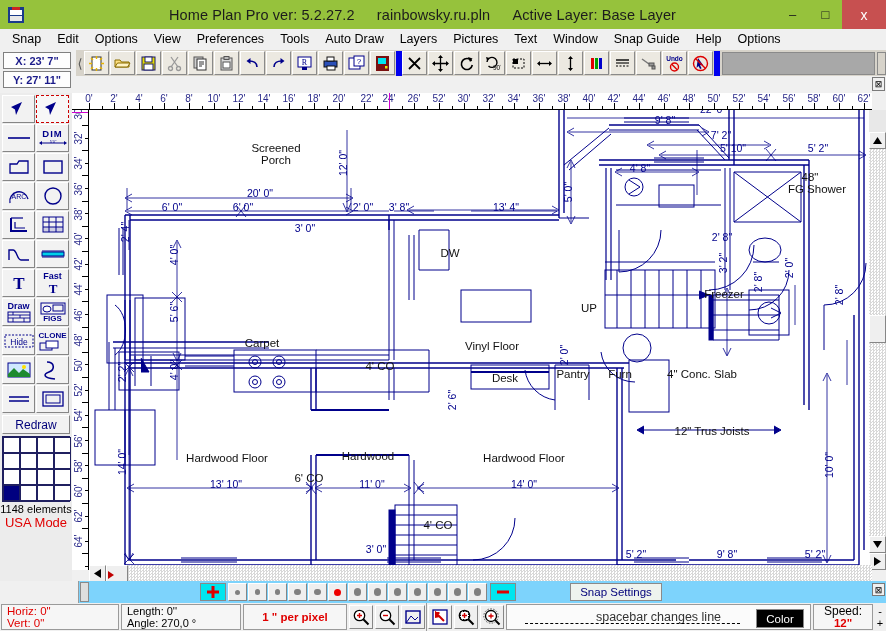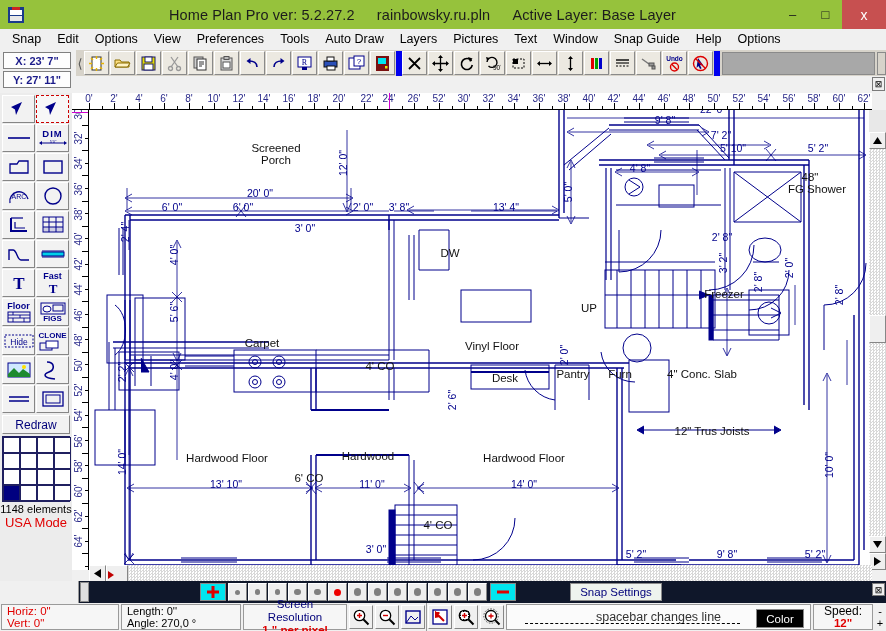--- a/index.html
+++ b/index.html
@@ -189,21 +189,21 @@
      display:flex;align-items:center;justify-content:center;}
   .hscroll .thumb { position:absolute; left:17px; top:0; width:22px; height:17px;
      background:#efefef; border:1px solid #fff; border-right-color:#868686; border-bottom-color:#868686; }
 
   .redarrow-top { position:absolute; left:869px; top:110px; width:17px; height:22px;
      background:#d9d9d9; border:1px solid #8a8a8a; display:flex;align-items:center;justify-content:center; }
 
   
   .snapbar {
     position:absolute; left: 0px; top: 581px; width: 886px; height: 22px;
-    background: #0f172a;
+    background: #7dd3fc;
   }
   .snapbar .leftfill { position:absolute; left:0; top:0; width:79px; height:22px; background:#f0f0f0;
       border-right:1px solid #9a9a9a;}
   .snapbar .grip { position:absolute; left:80px; top:1px; width:9px; height:20px; background:#dedede; border:1px solid #8a8a8a;}
   .dotstrip { position:absolute; left: 200px; top: 2px; display:flex; align-items:center; }
   .dotbtn {
     width:19px; height:18px; margin-right:1px; background:#efefef;
     border:1px solid #fff; border-right-color:#868686; border-bottom-color:#868686;
     display:flex; align-items:center; justify-content:center;
   }
@@ -561,21 +561,21 @@
         <div style="text-align:center;line-height:1">
           <div class="lbl" style="font-size:9px">Fast</div>
           <svg width="20" height="13" viewBox="0 0 20 13">
               <text x="10" y="12" font-size="13" fill="#00008b" text-anchor="middle" font-family="Liberation Serif, serif" font-weight="bold">T</text>
             </svg>
         </div>
       </div>
 
       <div class="palbtn">
         <div style="text-align:center;line-height:1">
-          <div class="lbl" style="font-size:9px">Floor</div>
+          <div class="lbl" style="font-size:9px">Draw</div>
           <svg width="24" height="12" viewBox="0 0 24 12">
               <rect x="1" y="1" width="22" height="10" fill="none" stroke="#00008b"></rect>
               <path d="M1 4h22M1 7h22M6 1v3M13 4v3M6 7v4M17 7v4" stroke="#00008b" stroke-width="0.9"></path>
             </svg>
         </div>
       </div>
       <div class="palbtn">
         <div style="text-align:center;line-height:1">
           <svg width="26" height="13" viewBox="0 0 26 13">
               <rect x="1" y="1" width="24" height="11" fill="none" stroke="#00008b"></rect>
@@ -1244,21 +1244,20 @@
   <div class="statusbar">
     <div class="sb-cell" style="width:118px">
       <div class="sb-red">Horiz: 0"</div>
       <div class="sb-red">Vert: 0"</div>
     </div>
     <div class="sb-cell" style="width:120px">
       <div class="sb-blk">Length:  0''</div>
       <div class="sb-blk">Angle:  270,0 °</div>
     </div>
     <div class="sb-cell" style="width:104px">
-      <div class="sb-blue">Screen Resolution</div>
       <div class="sb-redb">1 " per pixel</div>
     </div>
 
     <div style="display:flex;align-items:center;">
       <div class="zoombtn">
         <svg width="18" height="18" viewBox="0 0 18 18">
             <circle cx="7.5" cy="7.5" r="5.2" fill="#fff" stroke="#000" stroke-width="1.3"></circle>
             <path d="M11.3 11.3L16.5 16.5" stroke="#000" stroke-width="2"></path>
             <path d="M5 7.5h5M7.5 5v5" stroke="#d00000" stroke-width="1.4"></path>
           </svg>

